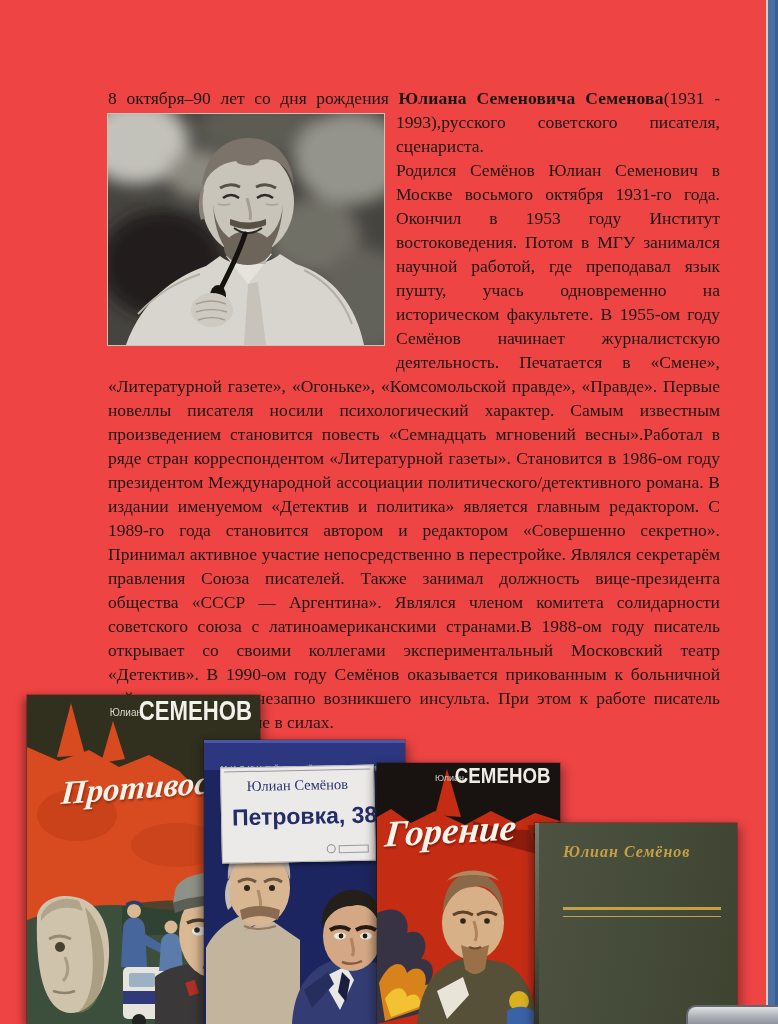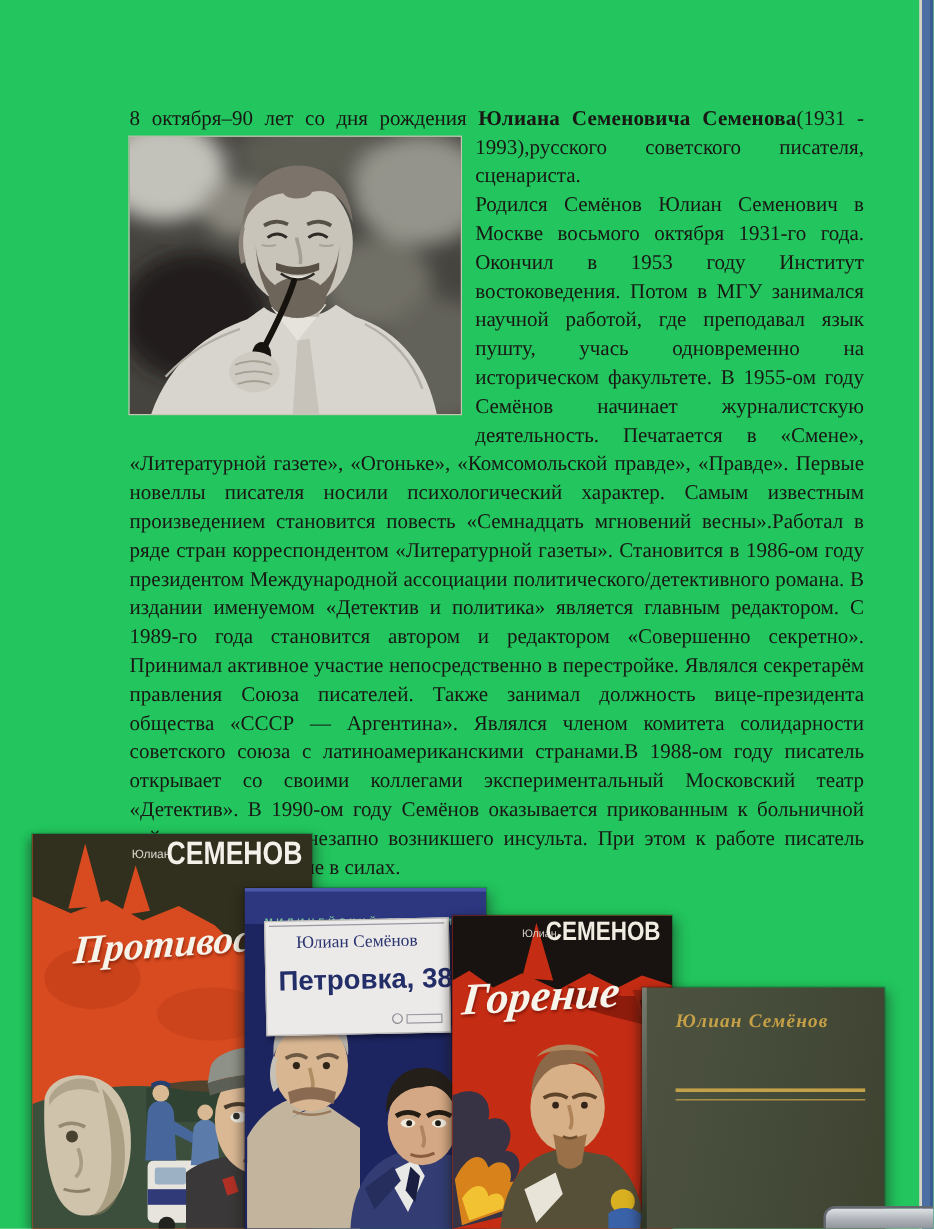--- a/index.html
+++ b/index.html
@@ -1,18 +1,18 @@
 <!DOCTYPE html>
 <html><head>
 <meta charset="utf-8">
 <style>
   html,body{margin:0;padding:0;}
   body{width:778px;height:1024px;overflow:hidden;background:#edeadd;font-family:"Liberation Serif",serif;}
   .page{position:relative;width:778px;height:1024px;background:#edead d;}
-  .page{background:#22c55e;}
+  .page{background:#ef4444;}
 
   
   .text-block{position:absolute;left:108px;top:86px;width:612px;}
   .bio{margin:0;font-size:17.5px;line-height:24px;color:#191714;text-align:justify;}
   .bio b{letter-spacing:.2px;}
   .float-spacer{float:left;width:0;height:25px;}
   .photo-float{float:left;clear:left;width:276px;height:231px;margin:3px 12px 6px 0;
                outline:1px solid #c9c4b4;background:#45443f;}
   .photo-float svg{display:block;width:100%;height:100%;}
 

